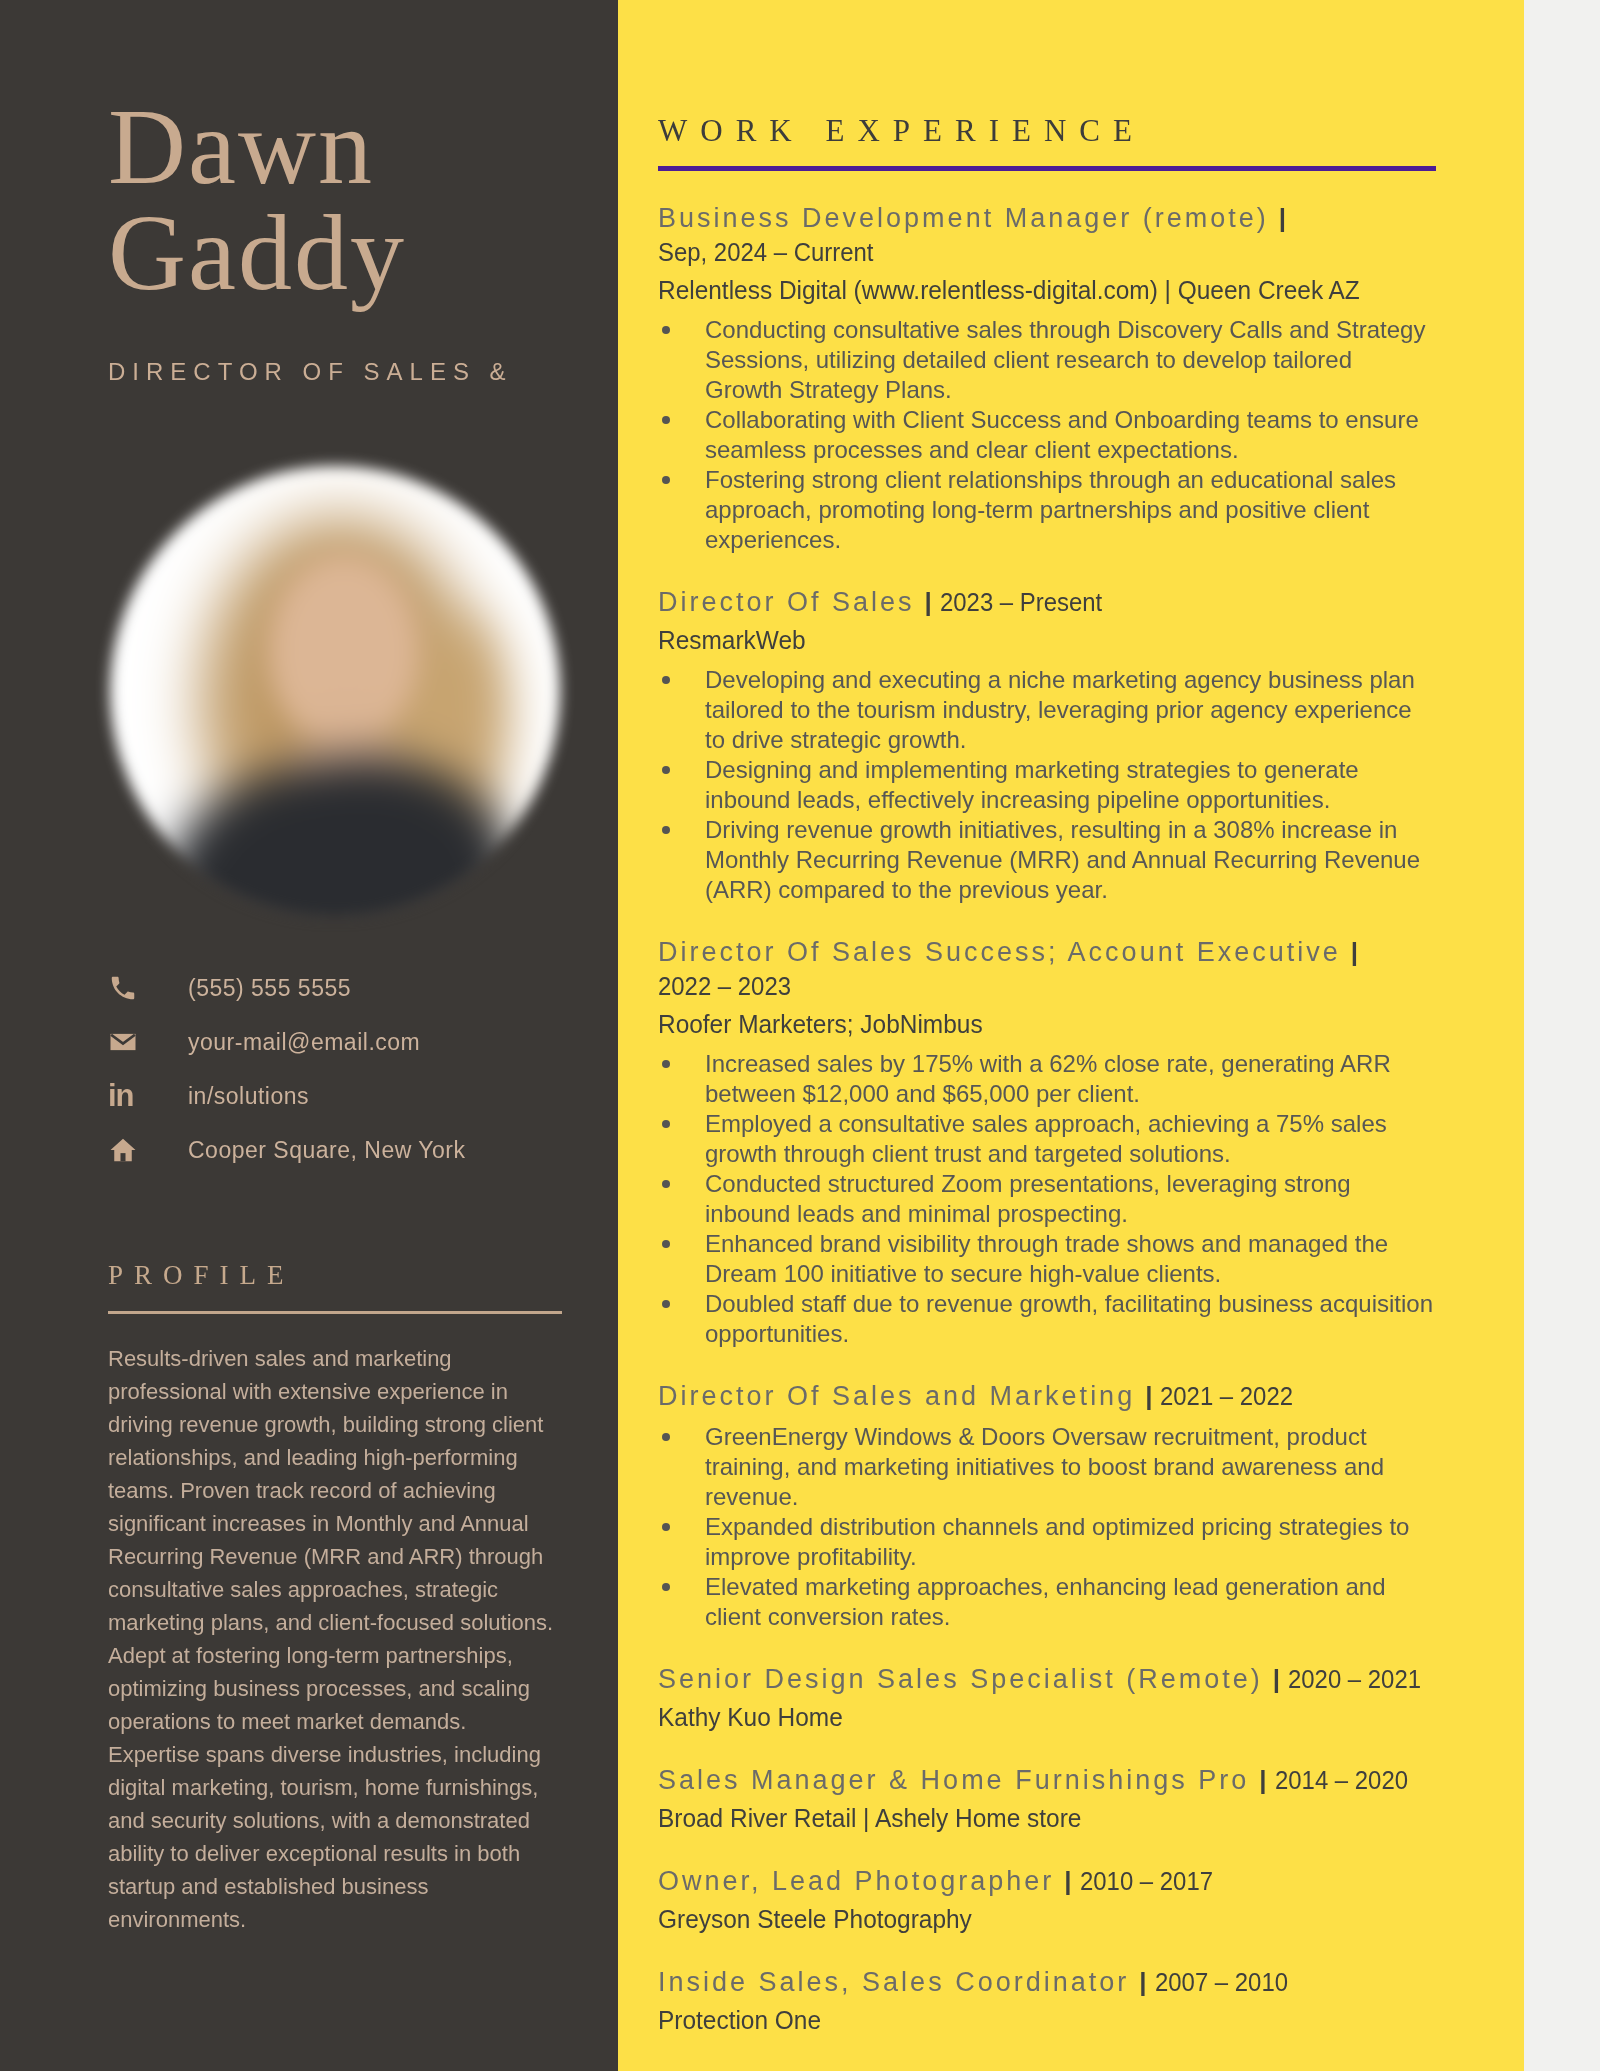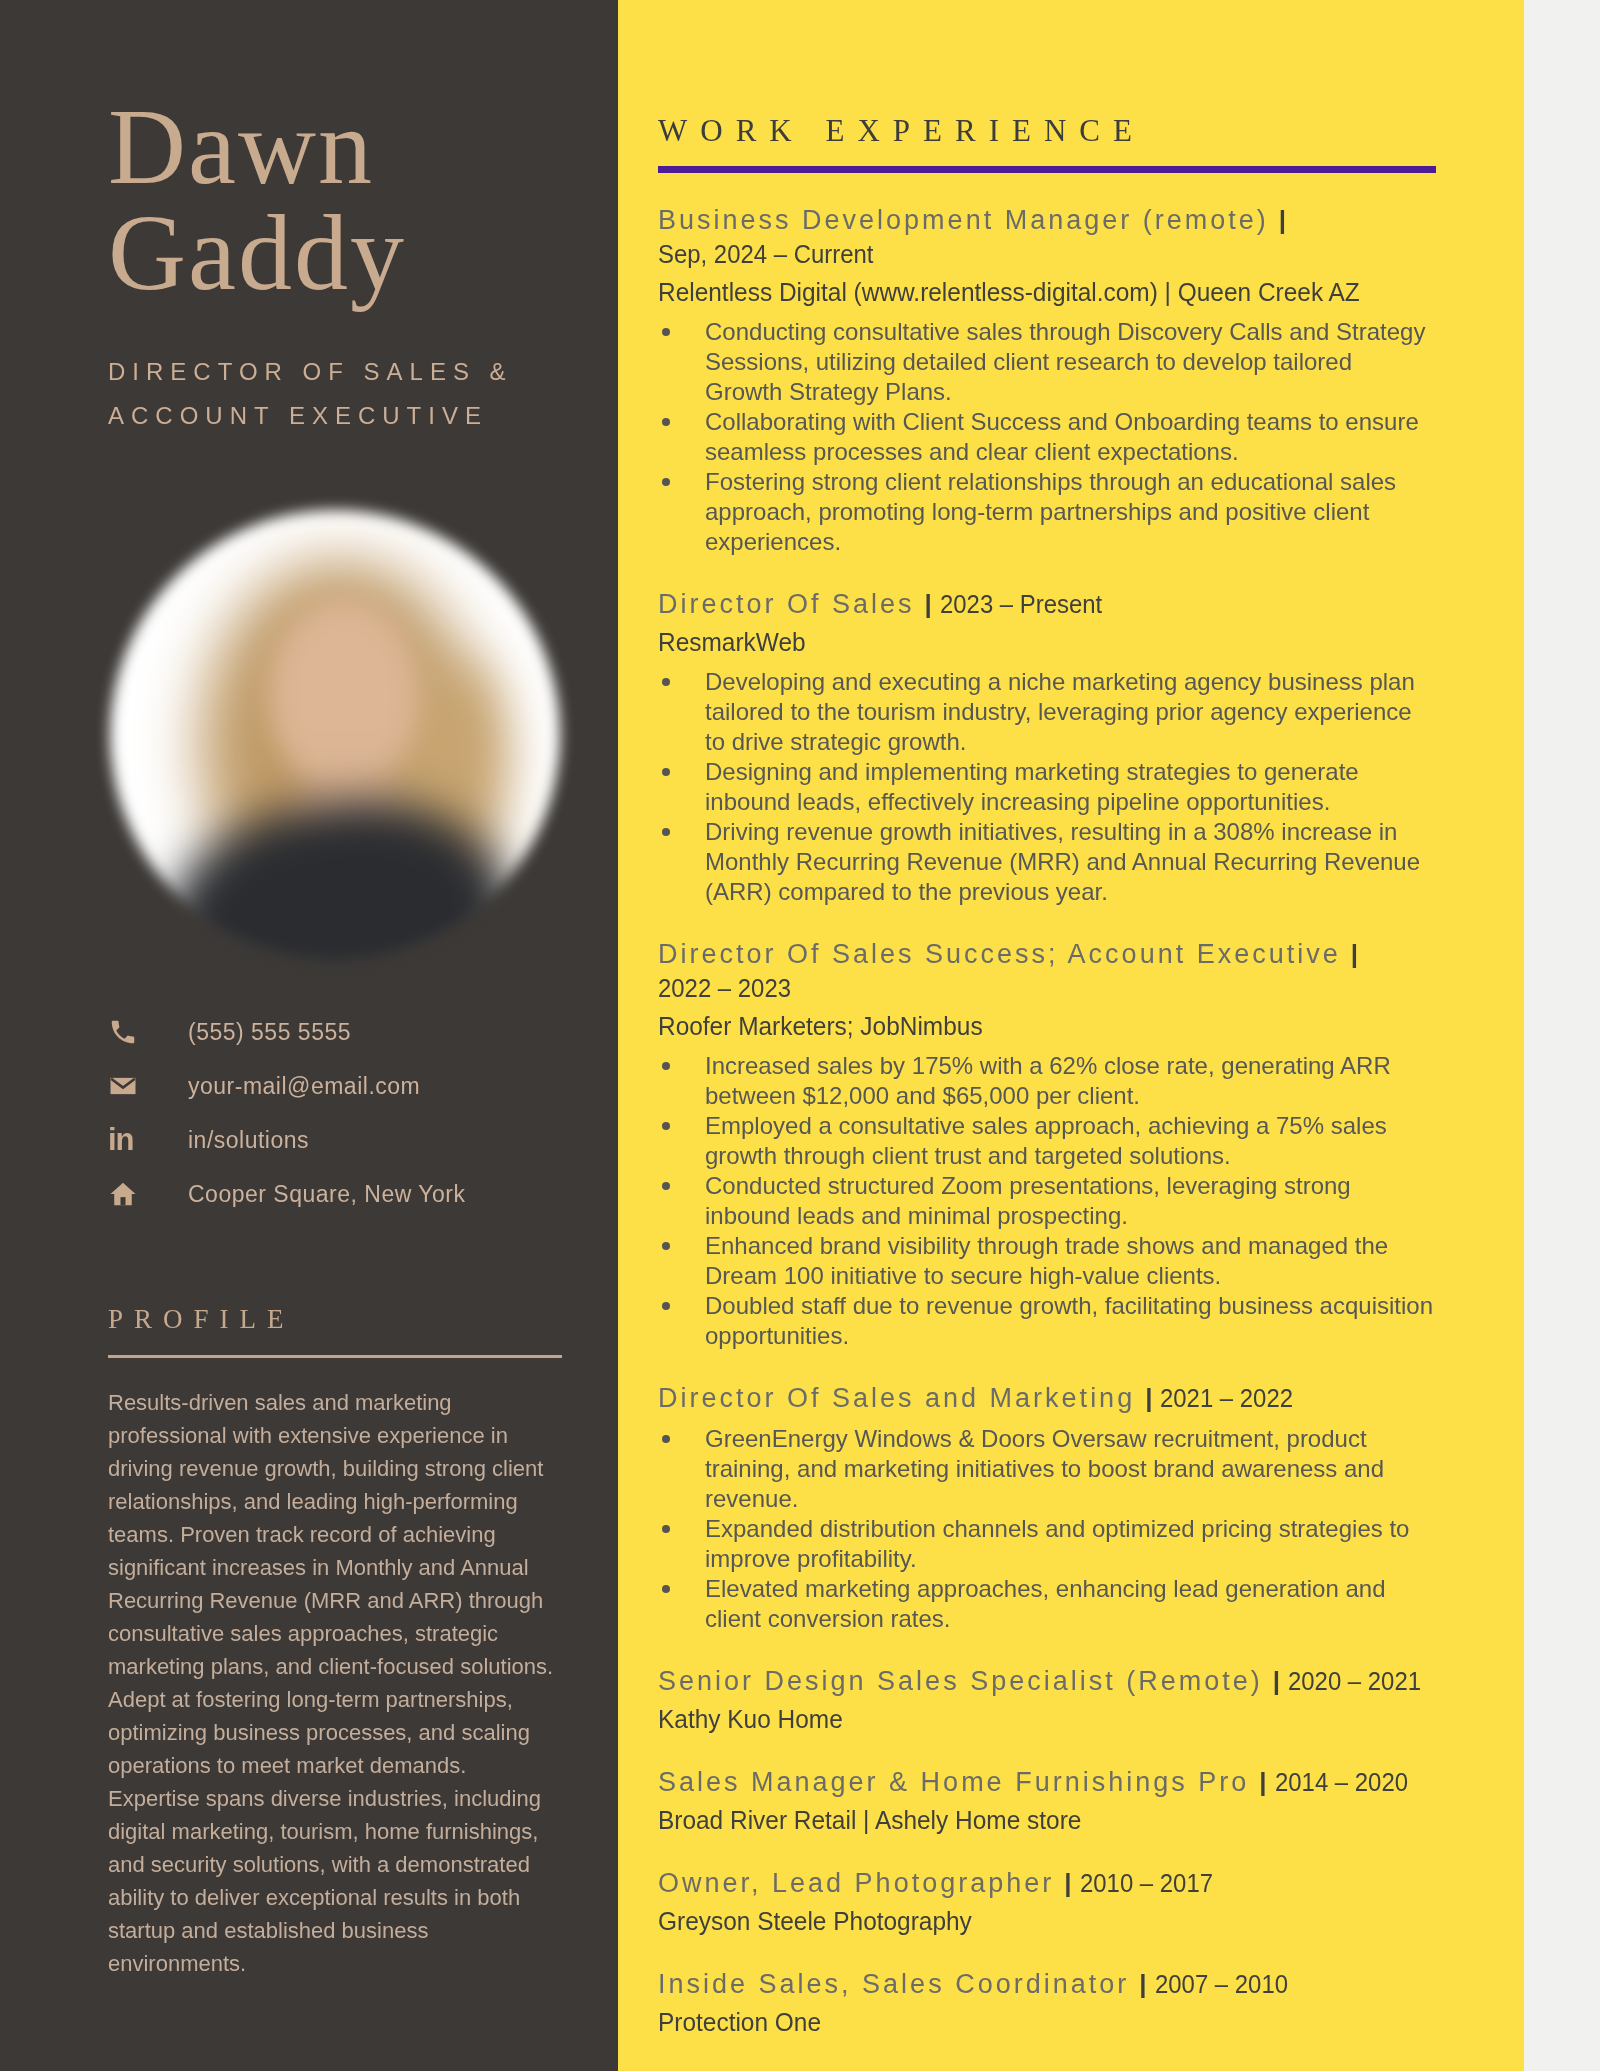--- a/index.html
+++ b/index.html
@@ -32,21 +32,21 @@
             font-family:"Liberation Sans",sans-serif;line-height:30px;}
   .profile{margin-top:94px;}
   .profile h2{font-family:"Liberation Serif",serif;font-weight:400;color:#c6a98d;
               font-size:27px;letter-spacing:11px;margin:0;}
   .profile-rule{border:none;border-top:3px solid #c2a68c;margin:20px 0 28px;}
   .profile p{font-size:22px;line-height:33px;color:#c4ae9b;margin:0;}
   
   .main{flex:1;box-sizing:border-box;padding:112px 88px 0 40px;}
   .we{font-family:"Liberation Serif",serif;font-weight:400;color:#3d3d3b;
       font-size:31px;letter-spacing:13px;line-height:38px;margin:0;
-      padding-bottom:16px;border-bottom:7px solid #4c1d95;}
+      padding-bottom:16px;border-bottom:5px solid #4c1d95;}
   .job{margin-top:30px;}
   .job h3{margin:0;font-weight:400;font-size:27px;color:#6b6b69;letter-spacing:3px;line-height:34px;}
   .pipe{color:#3f3f3d;font-weight:700;font-size:26px;margin:0 8px 0 10px;letter-spacing:0;}
   .jdate{display:inline-block;transform:scaleX(.92);transform-origin:0 70%;
          color:#3f3f3d;font-size:26px;letter-spacing:0;}
   .company{font-size:26px;color:#3f3f3d;margin-top:5px;line-height:32px;
            transform:scaleX(.94);transform-origin:0 0;width:106%;}
   .bullets{list-style:none;margin:9px 0 0;padding:0;font-size:24px;line-height:30px;color:#575755;}
   .bullets li{position:relative;padding-left:47px;}
   .bullets li::before{content:"";position:absolute;left:4px;top:11px;width:8px;height:8px;
@@ -58,21 +58,20 @@
 <div class="page">
 
   <aside class="sidebar">
     <h1 class="name">
       <span>Dawn</span><br>
       <span>Gaddy</span>
     </h1>
 
     <div class="subtitle">
       <div>DIRECTOR OF SALES &amp;</div>
-      <div>ACCOUNT EXECUTIVE</div>
     </div>
 
     <div class="photo-row">
       <div class="photo-soft">
         <div class="photo">
           <div class="ph-hair"></div>
           <div class="ph-hair-r"></div>
           <div class="ph-face"></div>
           <div class="ph-chest"></div>
           <div class="ph-jacket"></div>

